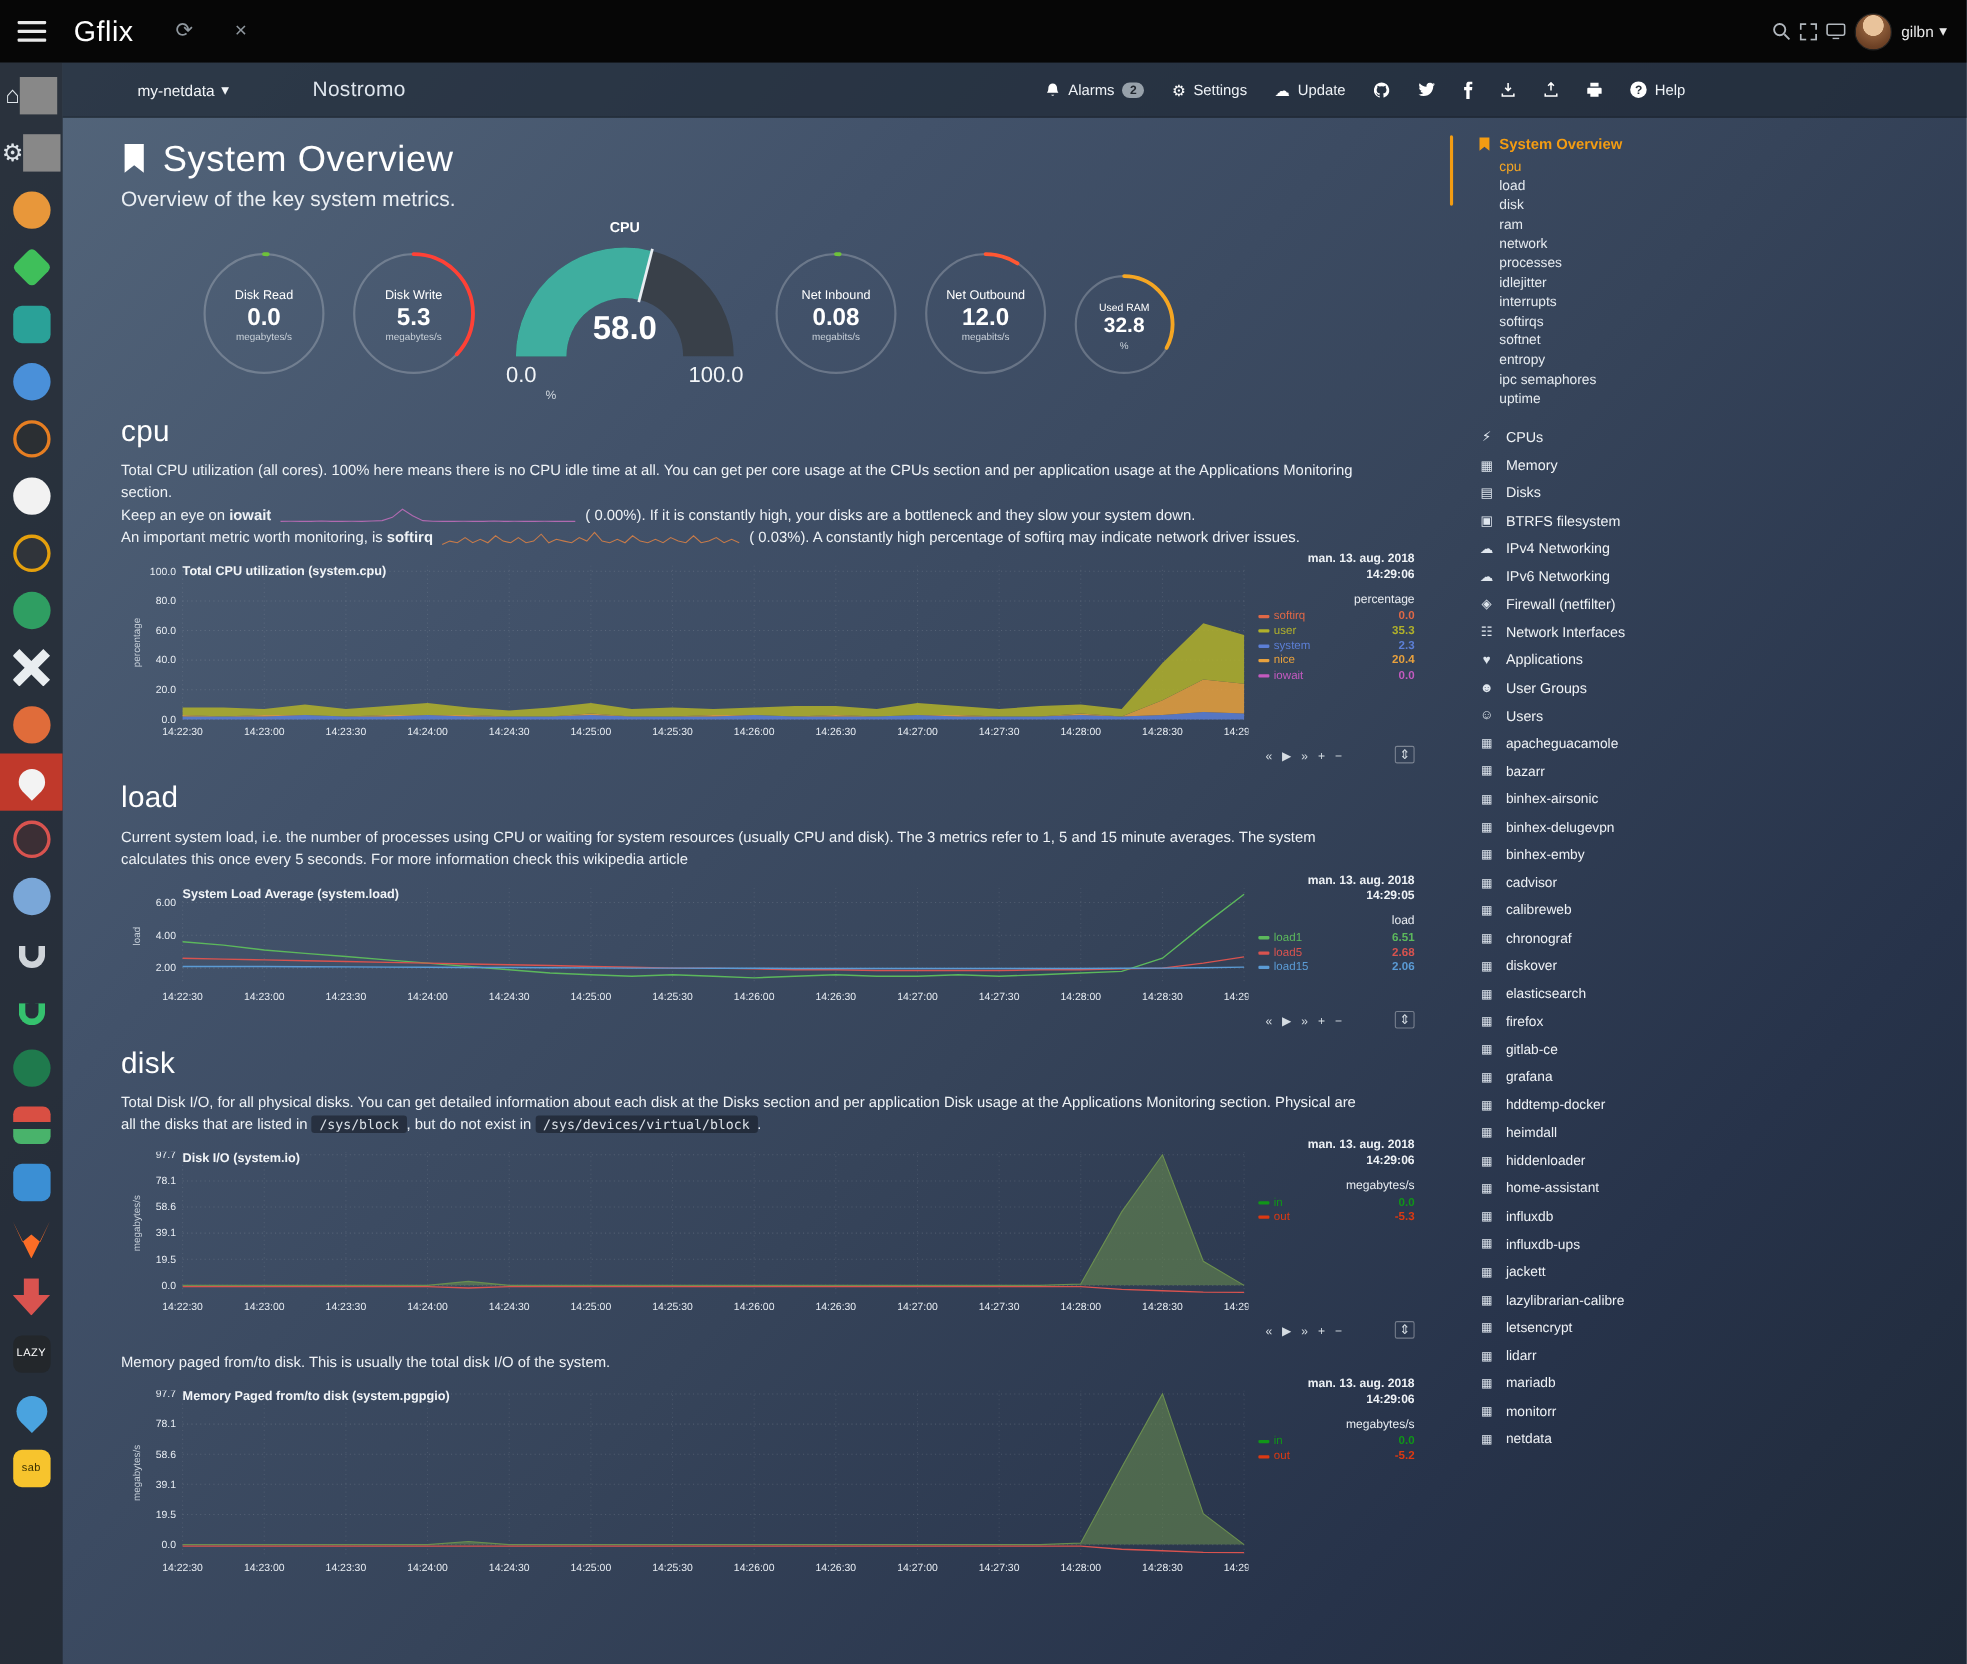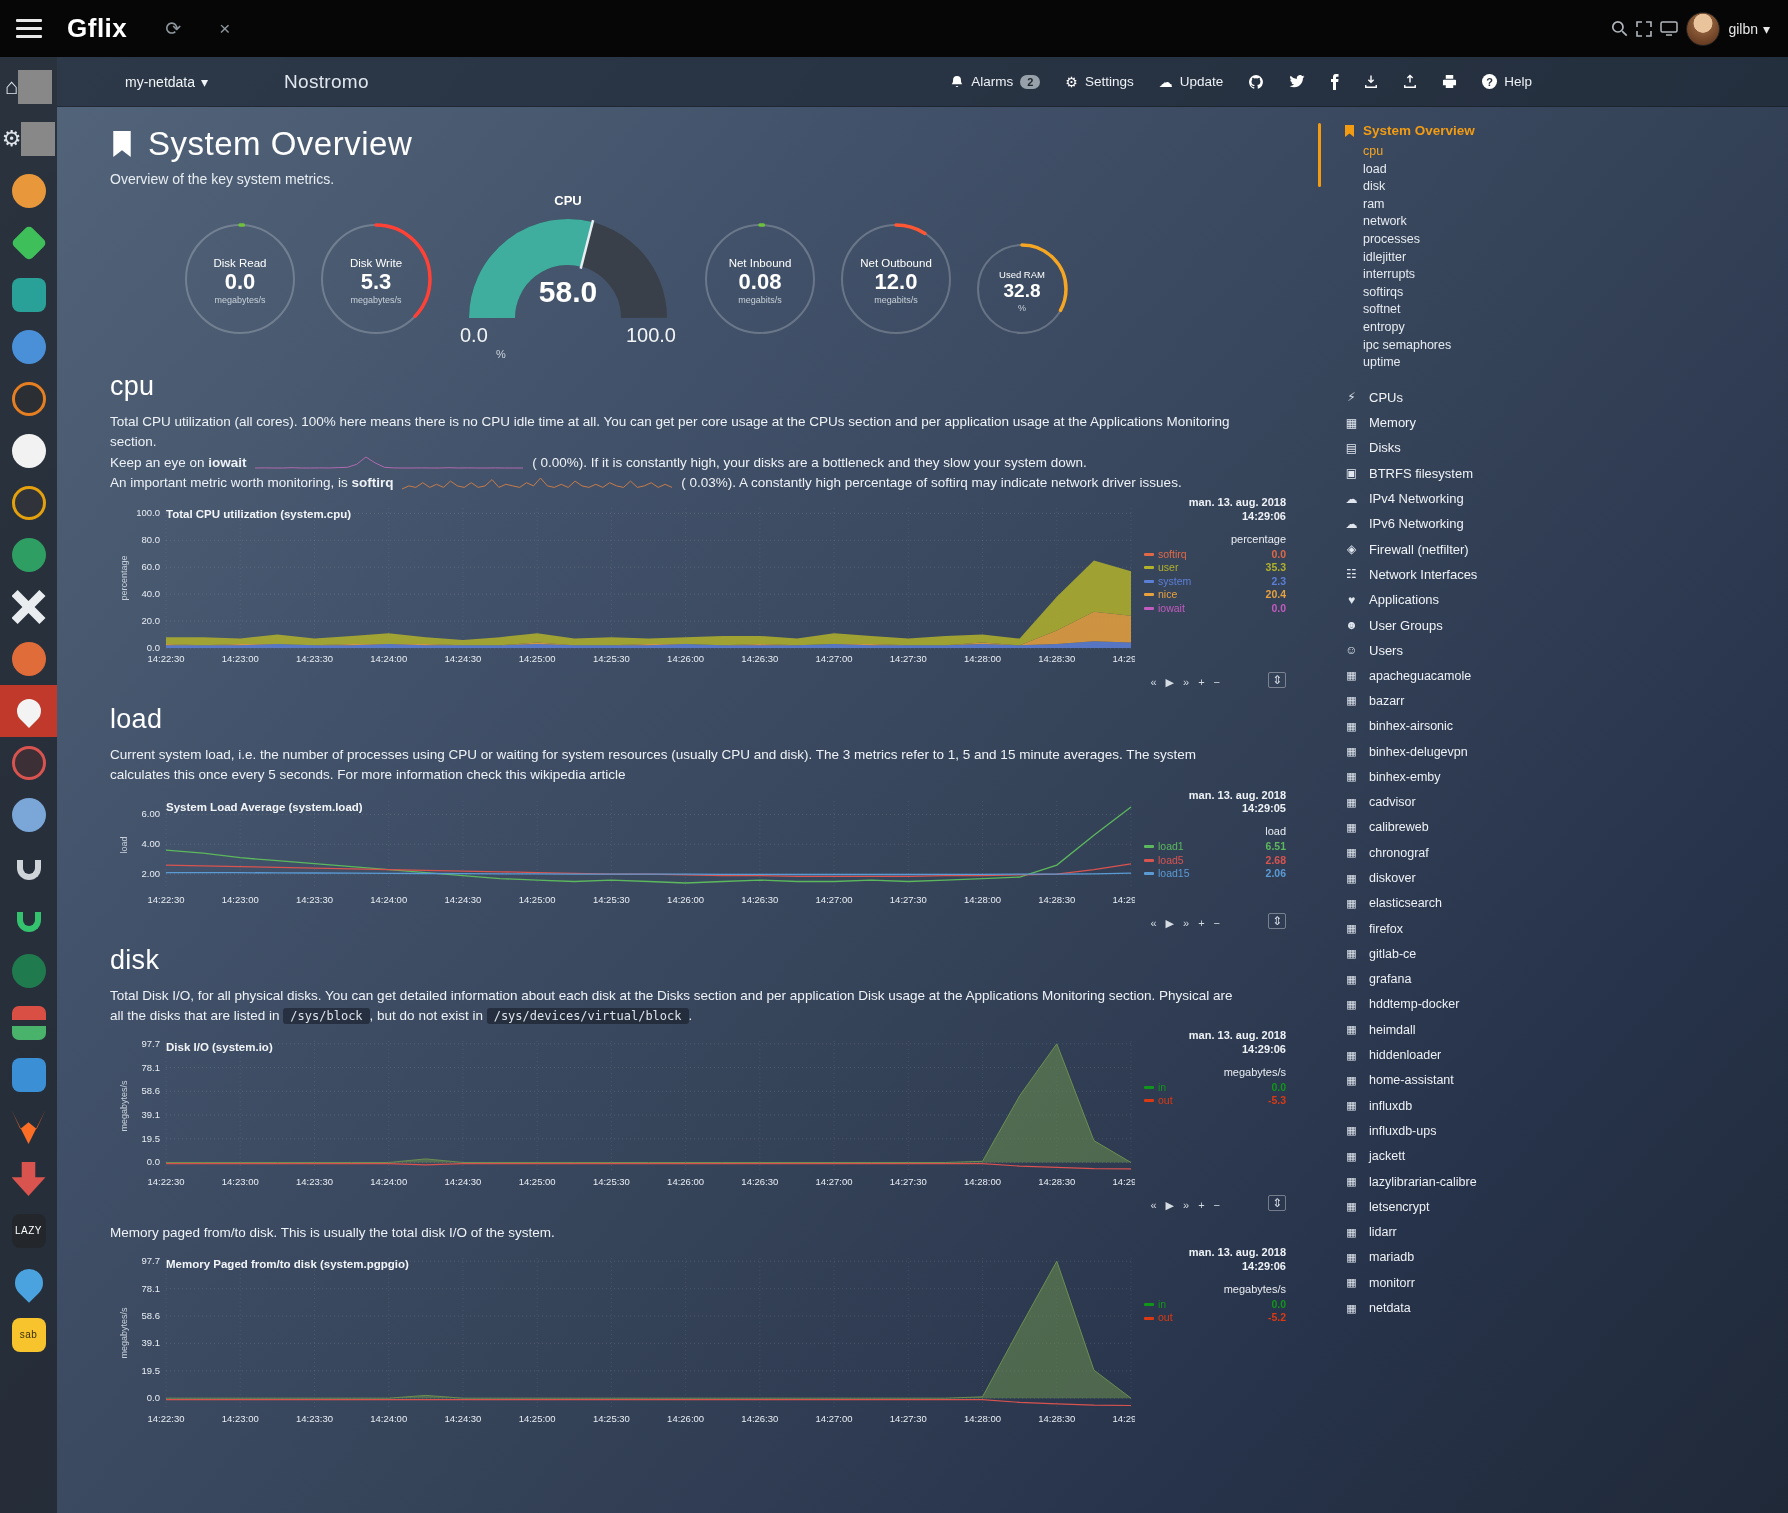--- a/index.html
+++ b/index.html
@@ -6,21 +6,21 @@
   html,body{width:1788px;height:1513px;overflow:hidden}
   body{
     font-family:"Liberation Sans","DejaVu Sans",sans-serif;
     color:#fff;position:relative;
     background:linear-gradient(132deg,#55677c 0%,#42526a 30%,#36445a 55%,#27334a 80%,#1f2938 100%);
   }
   
   .topbar{position:absolute;top:0;left:0;right:0;height:57px;background:#060606;display:flex;align-items:center;z-index:40}
   .hamburger{width:57px;display:flex;flex-direction:column;align-items:center;gap:5px;cursor:pointer}
   .hamburger i{display:block;width:26px;height:3px;background:#e8e8e8;border-radius:1px}
-  .brand{font-size:26px;font-weight:bold;color:#fff;margin-left:10px;letter-spacing:.5px}
+  .brand{font-size:26px;font-weight:normal;color:#fff;margin-left:10px;letter-spacing:.5px}
   .tb-ico{color:#8f979e;font-size:19px;margin-left:38px;cursor:pointer;line-height:1}
   .tb-right{margin-left:auto;display:flex;align-items:center;gap:8px;padding-right:18px}
   .tb-right .svgbtn{display:flex;align-items:center;cursor:pointer;opacity:.85}
   .avatar{width:34px;height:34px;border-radius:50%;background:radial-gradient(circle at 50% 32%,#e9c39b 34%,#8a5a38 36%,#6e4226 70%,#5a351e 100%);border:1px solid #222;display:inline-block}
   .username{font-size:14px;color:#e8e8e8;display:flex;align-items:center;gap:5px;cursor:pointer}
   
   .leftbar{position:absolute;top:57px;left:0;bottom:0;width:57px;background:rgba(33,39,47,.82);z-index:30;display:flex;flex-direction:column;align-items:center;padding-top:4px;overflow:hidden}
   .app-row{width:57px;height:52px;flex:none;display:flex;align-items:center;justify-content:center;position:relative;cursor:pointer}
   .app-row.active{background:#c0392b}
   .app-glyph{font-size:22px;color:#dfe5ea;line-height:1}
@@ -54,21 +54,21 @@
   .menu-sub.active{color:#f5a623}
   .menu-secs{margin-top:13px}
   .menu-sec{height:25.3px;display:flex;align-items:center;gap:10px;font-size:13px;color:#f0f3f6;cursor:pointer}
   .msec-ico{width:15px;text-align:center;font-size:12px;color:#dfe6ee}
   .menu-app{height:25.3px;display:flex;align-items:center;gap:10px;font-size:12.5px;color:#eef1f5;cursor:pointer}
   .mapp-ico{width:15px;text-align:center;font-size:11px;color:#dfe6ee}
   
   .main{position:absolute;left:57px;top:107px;width:1258px;bottom:0;padding-left:53px;overflow:hidden;z-index:5}
   .page-head{margin-top:18px;display:flex;align-items:center;gap:14px}
   .page-title{font-size:33px;font-weight:300;letter-spacing:.5px}
-  .page-sub{font-size:14px;color:#e8edf2;margin-top:8px}
+  .page-sub{font-size:19px;color:#e8edf2;margin-top:8px}
   
   .gauges{display:flex;align-items:center;margin-top:20px;padding-left:72px;height:148px}
   .gauge{position:relative;flex:none;cursor:pointer}
   .gauge+.gauge{margin-left:20px}
   .g-inner{position:absolute;inset:0;display:flex;flex-direction:column;align-items:center;justify-content:center;text-align:center}
   .g-label{font-size:11.5px;font-weight:normal;color:#fff}
   .g-value{font-size:22px;font-weight:bold;line-height:1.15}
   .g-unit{font-size:9px;color:#c9d1d9;margin-top:1px}
   .gauge.sm .g-label{font-size:9.5px}
   .gauge.sm .g-value{font-size:19px}

